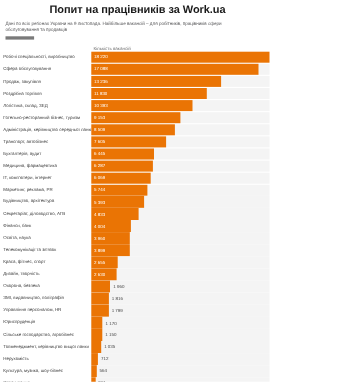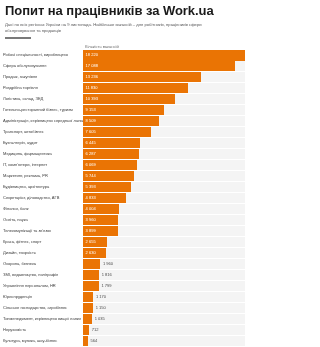--- a/index.html
+++ b/index.html
@@ -21,26 +21,27 @@
     box-sizing: border-box;
     background: #ffffff;
     display: flex;
     flex-direction: column;
     position: relative;
   }
   .header {
     padding: 4px 5px 0 5px;
   }
   .title {
-    font-size: 13px;
+    font-size: 10px;
     font-weight: bold;
     line-height: 1.15;
     color: #1a1a1a;
     letter-spacing: -0.05px;
     margin: 0 0 3px 0;
+    text-align: center;
   }
   .subtitle {
     font-size: 4.15px;
     line-height: 1.42;
     color: #58585a;
     margin: 0 0 3px 0;
     max-width: 215px;
   }
   .rule {
     width: 26px;

